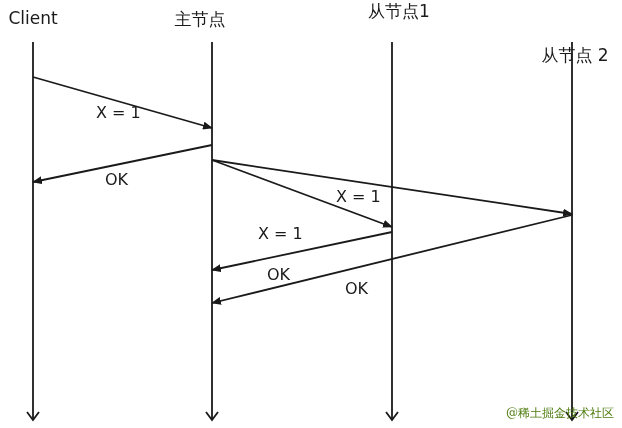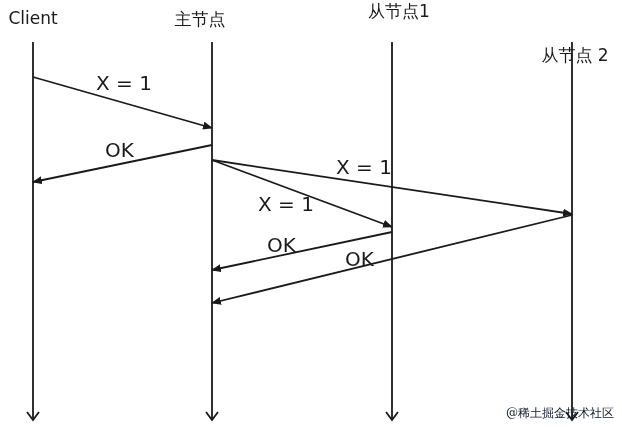--- a/index.html
+++ b/index.html
@@ -1,20 +1,20 @@
 <!DOCTYPE html>
 <html><head>
   <meta charset="utf-8">
   <style>
     html, body { margin: 0; padding: 0; background: #ffffff; }
     body { width: 622px; height: 428px; position: relative; overflow: hidden; font-family: "DejaVu Sans", "Liberation Sans", sans-serif; }
     svg { position: absolute; left: 0; top: 0; }
     .actor { position: absolute; font-size: 17px; color: #1a1a1a; white-space: nowrap; transform: translateX(-50%); }
-    .msg { position: absolute; font-size: 20px; color: #1a1a1a; white-space: nowrap; }
-    .watermark { position: absolute; right: 8px; bottom: 6px; font-size: 12px; color: #0f172a; font-family: "DejaVu Serif", serif; }
+    .msg { position: absolute; font-size: 16px; color: #1a1a1a; white-space: nowrap; margin-top: 32px; }
+    .watermark { position: absolute; right: 8px; bottom: 6px; font-size: 12px; color: #4d7c0f; font-family: "DejaVu Serif", serif; }
   </style>
 </head>
 <body>
 
 <svg width="622" height="428" viewBox="0 0 622 428">
   <defs>
     <marker id="tri" markerWidth="10" markerHeight="8" refX="9" refY="4" orient="auto" markerUnits="userSpaceOnUse">
       <path d="M0,0 L10,4 L0,8 Z" fill="#1a1a1a"></path>
     </marker>
   </defs>

